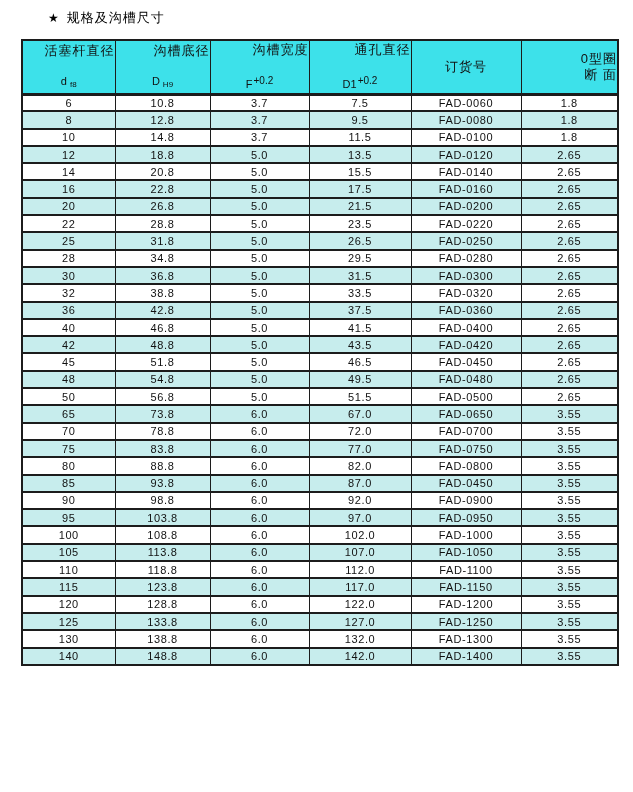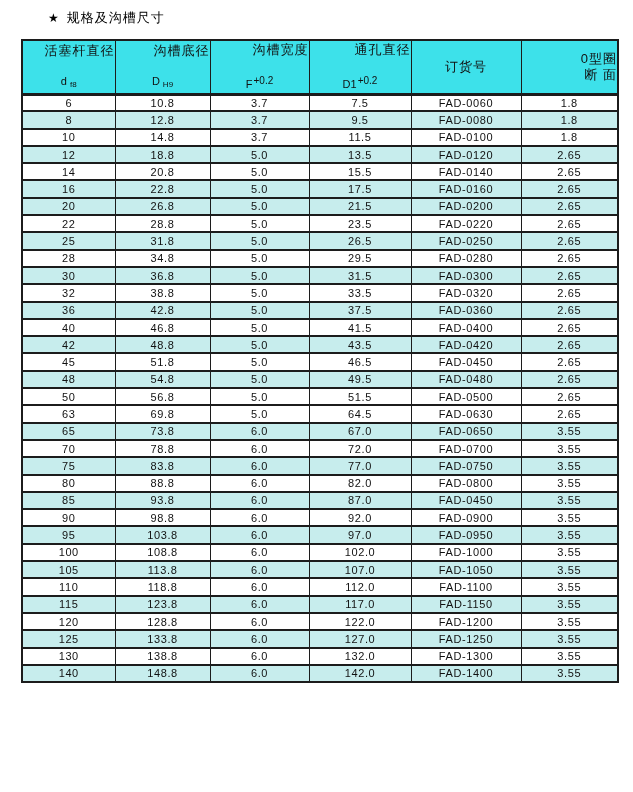--- a/index.html
+++ b/index.html
@@ -248,28 +248,20 @@
         <td>2.65</td>
       </tr>
       <tr>
         <td>50</td>
         <td>56.8</td>
         <td>5.0</td>
         <td>51.5</td>
         <td>FAD-0500</td>
         <td>2.65</td>
       </tr>
-      <tr>
-        <td>63</td>
-        <td>69.8</td>
-        <td>5.0</td>
-        <td>64.5</td>
-        <td>FAD-0630</td>
-        <td>2.65</td>
-      </tr>
       <tr class="alt">
         <td>65</td>
         <td>73.8</td>
         <td>6.0</td>
         <td>67.0</td>
         <td>FAD-0650</td>
         <td>3.55</td>
       </tr>
       <tr>
         <td>70</td>

